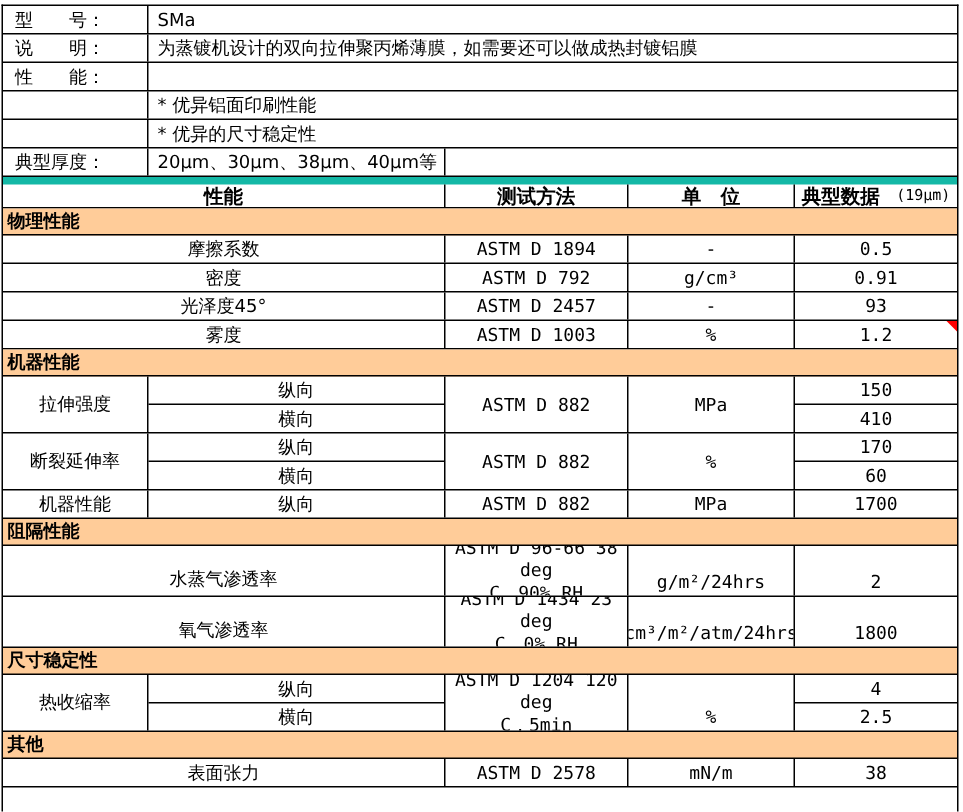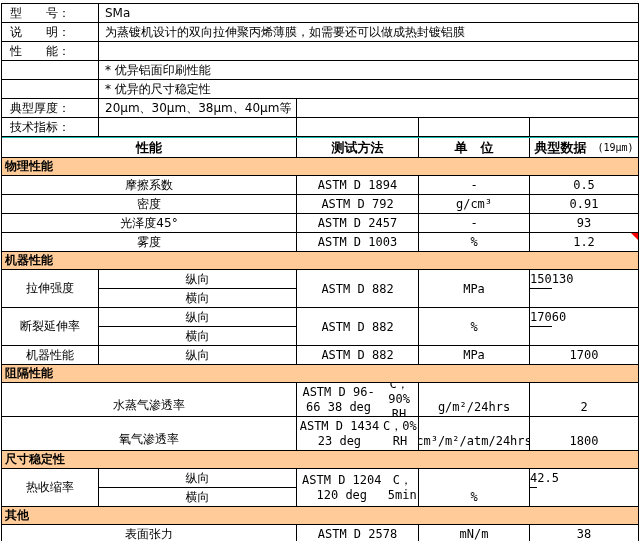--- a/index.html
+++ b/index.html
@@ -22,30 +22,30 @@
   .cC  { width:122px; flex:none; }
   .cD  { width:111px; flex:none; }
   .cE  { flex:1; border-right:none; position:relative; }
   .cAB { width:295px; flex:none; }
   .cBE { flex:1; border-right:none; }
   .center { justify-content:center; text-align:left; }
   .bot { align-items:flex-end; padding-bottom:2px; }
   .mono { font-family:"DejaVu Sans Mono", monospace; font-size:12px; }
   .lbl { padding-left:8px; }
   .val { padding-left:6px; }
-  .header { border-top:1px solid #14b8a6; }
+  .header { border-top:5px solid #14b8a6; }
   .hdr { font-weight:bold; font-size:13px; justify-content:center; }
   .hdr .note { font-weight:normal; font-size:10px; font-family:"DejaVu Sans Mono", monospace; margin-left:11px; }
   .band { background:#FFCC99; font-weight:bold; padding-left:3px; display:flex; align-items:center; border-bottom:1px solid #000; }
   .grp { display:flex; border-bottom:1px solid #000; align-items:stretch; }
   .gcolB { width:198px; flex:none; border-right:1px solid #000; display:flex; flex-direction:column; }
-  .gcolE { flex:1; display:flex; flex-direction:row; }
+  .gcolE { flex:1; display:flex; flex-direction:column; }
   .gsub { height:19px; border-bottom:1px solid #000; display:flex; align-items:center; justify-content:center; }
   .gsub:last-child { border-bottom:none; height:18px; }
-  .twolines { flex-direction:row; justify-content:center; line-height:15px; text-align:center; }
+  .twolines { flex-direction:column; justify-content:center; line-height:15px; text-align:center; }
   .cmt {
     position:absolute; top:0; right:0; width:0; height:0;
     border-left:7px solid transparent; border-top:7px solid #FF0000;
   }
 </style>
 </head>
 <body>
 
 <div class="sheet">
 
@@ -66,27 +66,20 @@
   </div>
   <div class="row h19">
     <div class="cell cA lbl"></div>
     <div class="cell cBE val">* 优异的尺寸稳定性</div>
   </div>
   <div class="row h19">
     <div class="cell cA lbl">典型厚度：</div>
     <div class="cell cB val">20μm、30μm、38μm、40μm等</div>
     <div class="cell cBE"></div>
   </div>
-  <div class="row h19">
-    <div class="cell cA lbl">技术指标：</div>
-    <div class="cell cB"></div>
-    <div class="cell cC"></div>
-    <div class="cell cD"></div>
-    <div class="cell cE"></div>
-  </div>
 
   <div class="row h21 header">
     <div class="cell cAB hdr">性能</div>
     <div class="cell cC hdr">测试方法</div>
     <div class="cell cD hdr">单　位</div>
     <div class="cell cE hdr">
       <span>典型数据</span>
       <span class="note">(19μm)</span>
     </div>
   </div>
@@ -128,21 +121,21 @@
   <div class="grp h38">
     <div class="cell cA center">拉伸强度</div>
     <div class="gcolB">
       <div class="gsub">纵向</div>
       <div class="gsub">横向</div>
     </div>
     <div class="cell cC center mono">ASTM D 882</div>
     <div class="cell cD center mono">MPa</div>
     <div class="gcolE">
       <div class="gsub mono">150</div>
-      <div class="gsub mono">130</div>
+      <div class="gsub mono">410</div>
     </div>
   </div>
   <div class="grp h38">
     <div class="cell cA center">断裂延伸率</div>
     <div class="gcolB">
       <div class="gsub">纵向</div>
       <div class="gsub">横向</div>
     </div>
     <div class="cell cC center mono">ASTM D 882</div>
     <div class="cell cD center mono">%</div>

